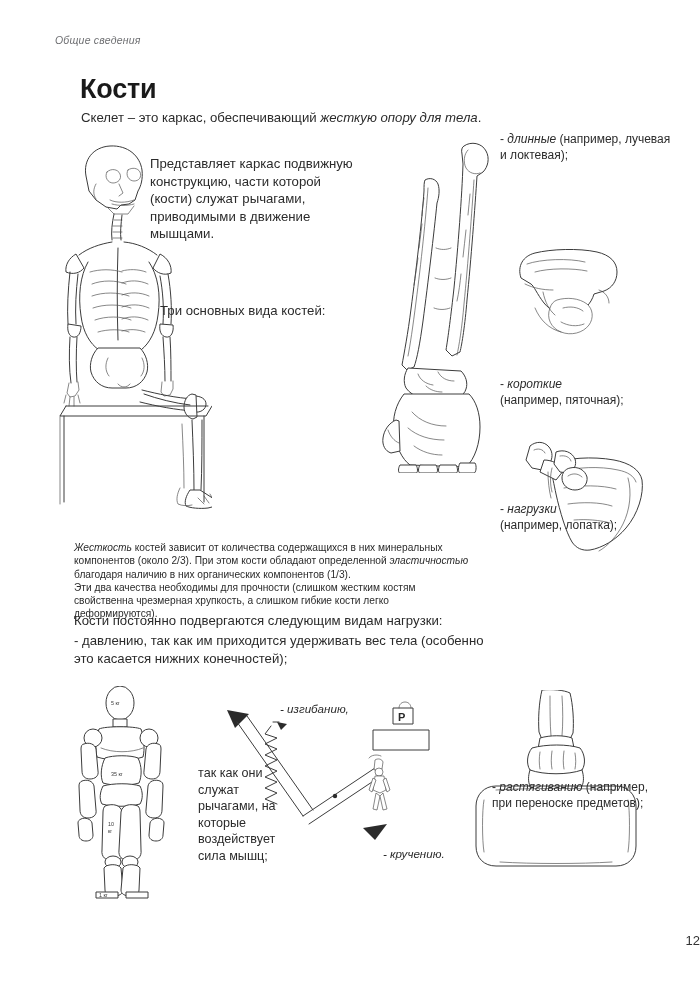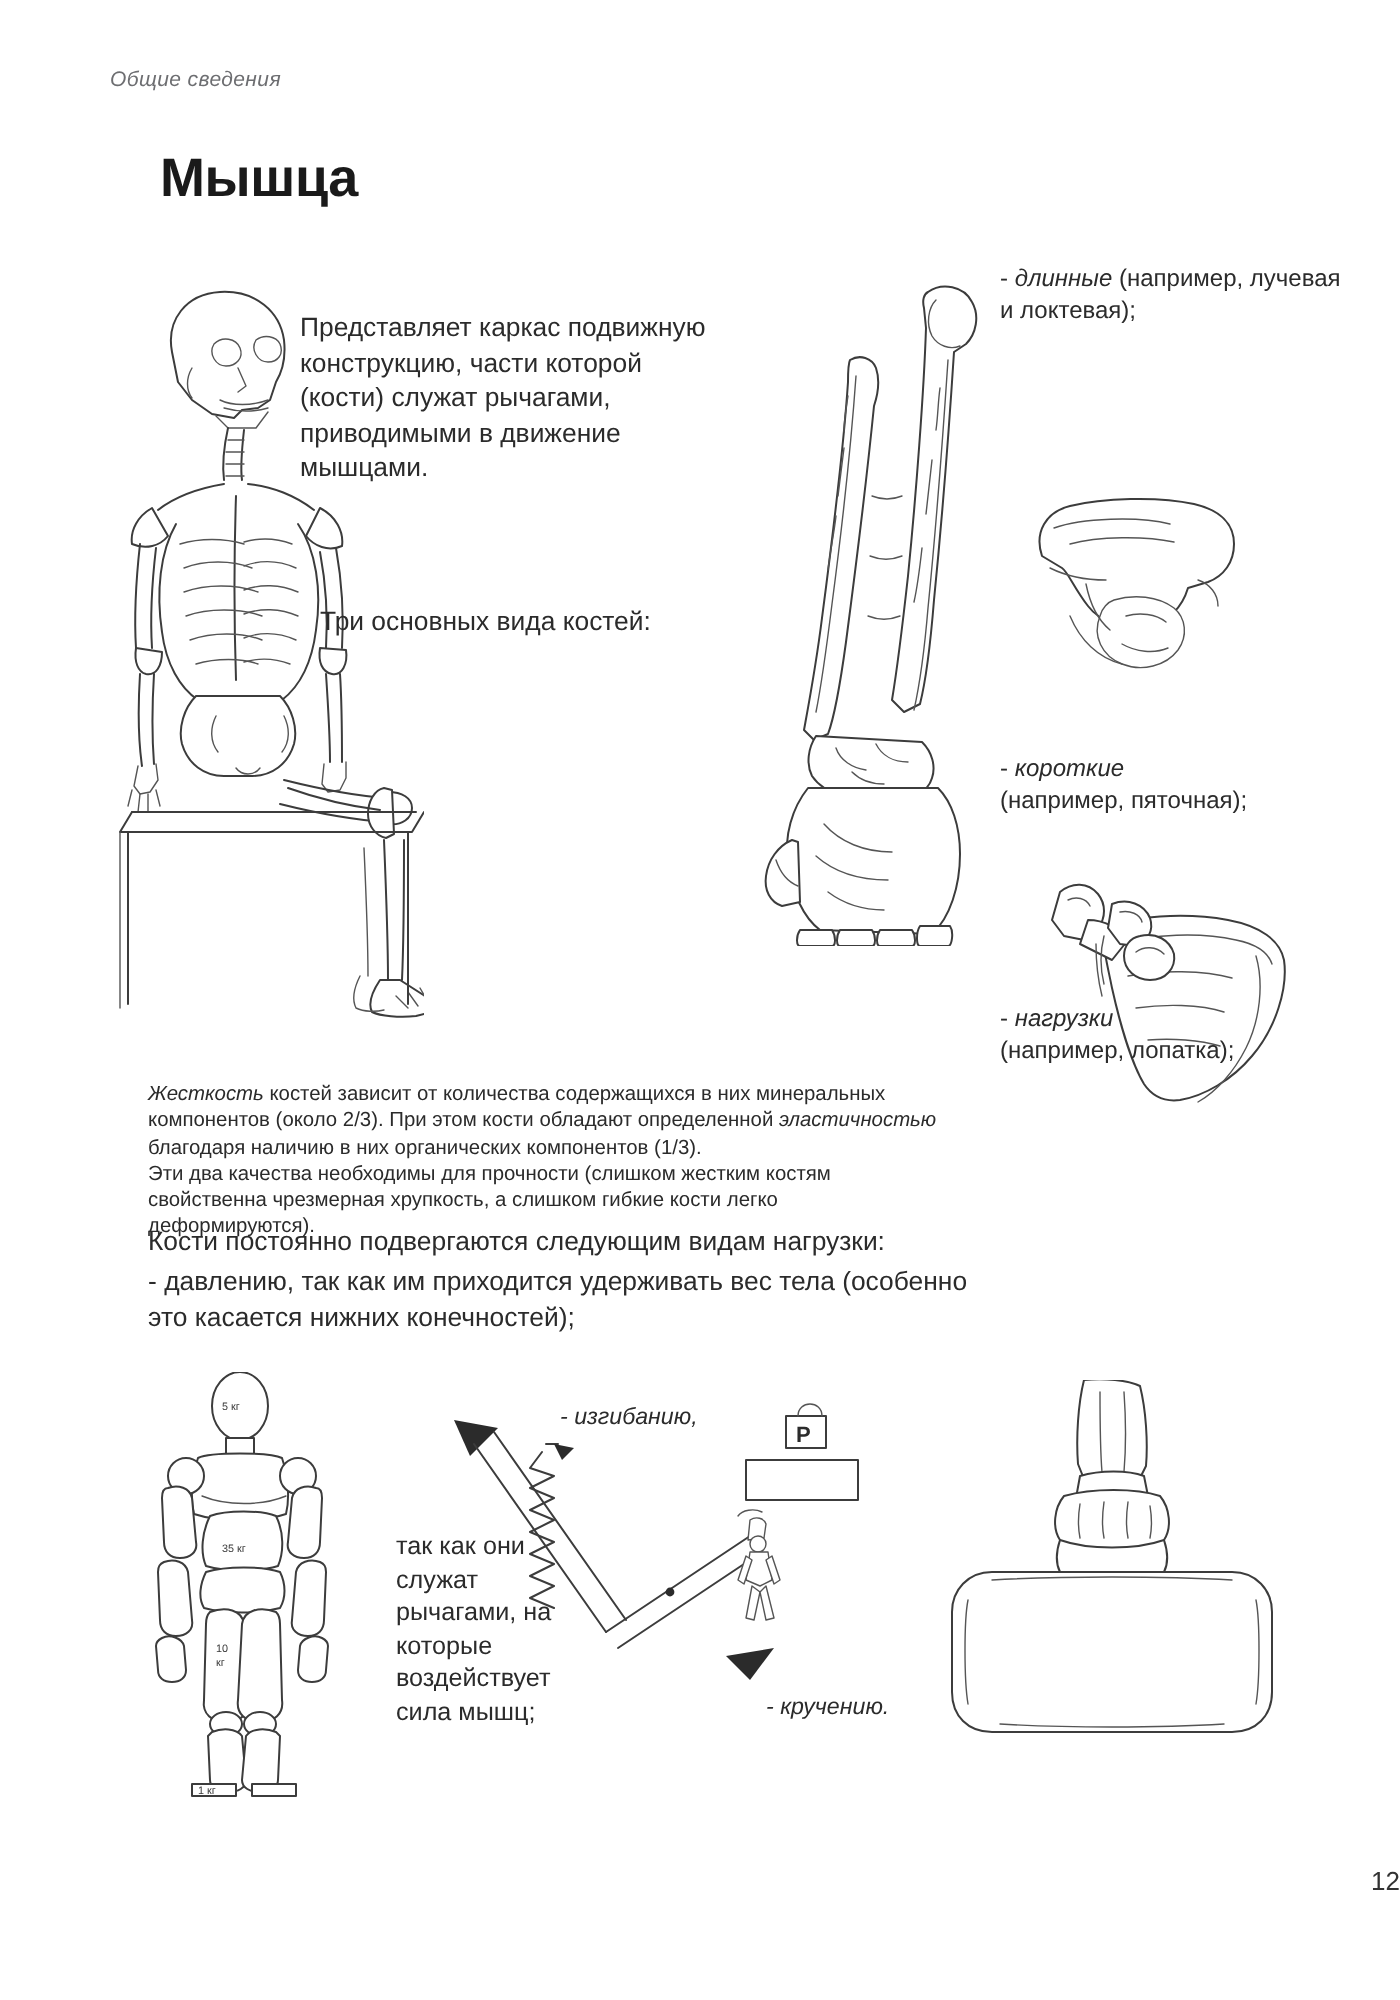--- a/index.html
+++ b/index.html
@@ -67,21 +67,24 @@
   .solid{fill:#2b2b2b;stroke:none;}
   .wlabel{font-family:"Liberation Sans",sans-serif;font-size:5.4px;fill:#3a3a3a;}
 </style>
 </head>
 <body>
 
 <div class="page">
 
   <div class="abs running-head">Общие сведения</div>
 
-  <div class="abs title">Мышца</div>
+  <div class="abs title">Кости</div>
+  <div class="abs lede">
+    <span>Скелет – это каркас, обеспечивающий </span><span class="it">жесткую опору для тела</span><span>.</span>
+  </div>
 
   <div class="abs" style="left:52px;top:138px;">
     <svg width="160" height="420" viewBox="0 0 160 420">
 
       <path class="ink-fill" d="M34 38c-3-16 7-29 24-30 18-1 30 10 32 24 1 9-1 16-4 21l-3 9-6 4-8 1-4 4-11-2-10-7-7-9z"></path>
       <path class="ink-thin" d="M55 34c4-4 11-3 13 2 2 5-2 9-7 9s-9-6-6-11z"></path>
       <path class="ink-thin" d="M76 32c4-3 10-2 12 2 2 5-1 9-6 9s-9-6-6-11z"></path>
       <path class="ink-thin" d="M67 46l4 9-4 3"></path>
       <path class="ink-thin" d="M58 62c6 3 16 3 24 0"></path>
       <path class="ink-thin" d="M60 66c7 2 15 2 22 0"></path>
@@ -347,16 +350,19 @@
 
       <path class="ink" d="M60 80c-2 6-2 12 0 16M112 80c2 6 2 12 0 16"></path>
 
       <path class="ink-fill" d="M26 96h120c12 0 20 9 20 20v40c0 12-8 20-20 20H26c-12 0-20-8-20-20v-40c0-11 8-20 20-20z"></path>
       <path class="ink-thin" d="M14 110c-2 10-2 40 0 52M158 110c2 10 2 40 0 52"></path>
       <path class="ink-thin" d="M26 100c34-2 86-2 120 0"></path>
       <path class="ink-thin" d="M30 172c32 2 80 2 112 0"></path>
     </svg>
   </div>
 
+  <div class="abs legend legend-stretch">
+    <span>- </span><span class="it">растягиванию</span><span> (например, при переноске предметов);</span>
+  </div>
 
   <div class="abs pageno">12</div>
 
 </div>
 
 </body></html>

